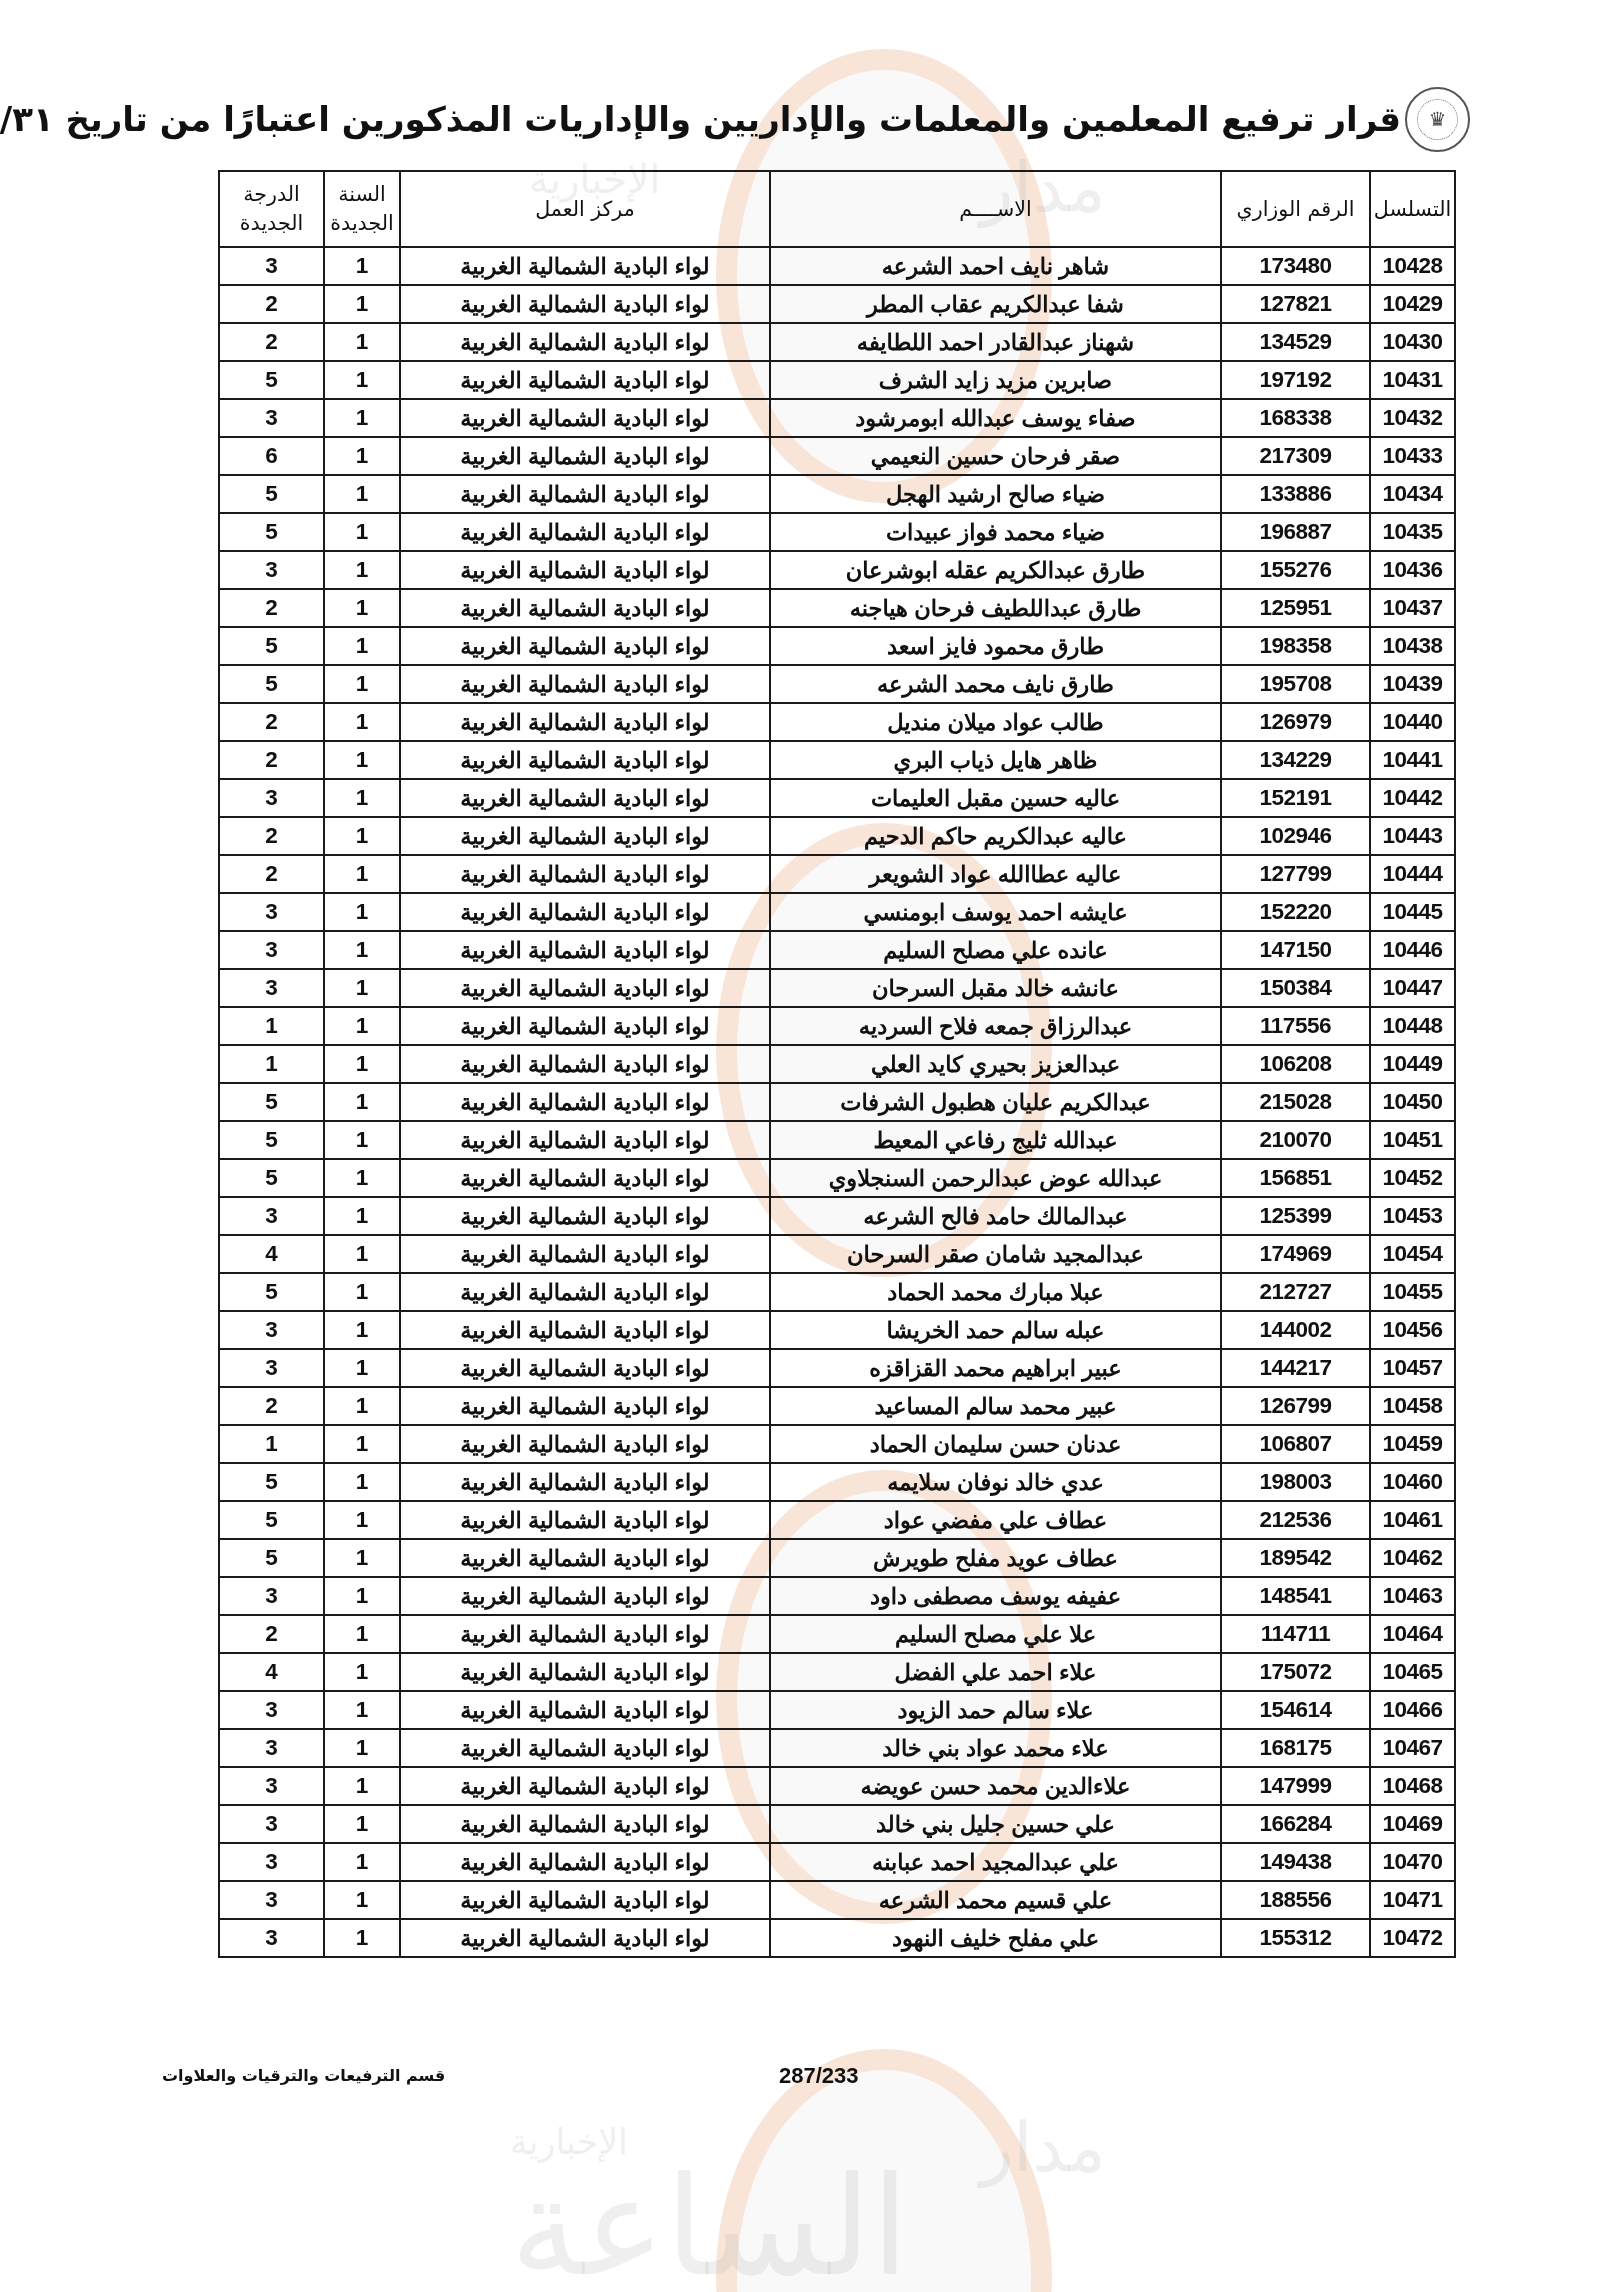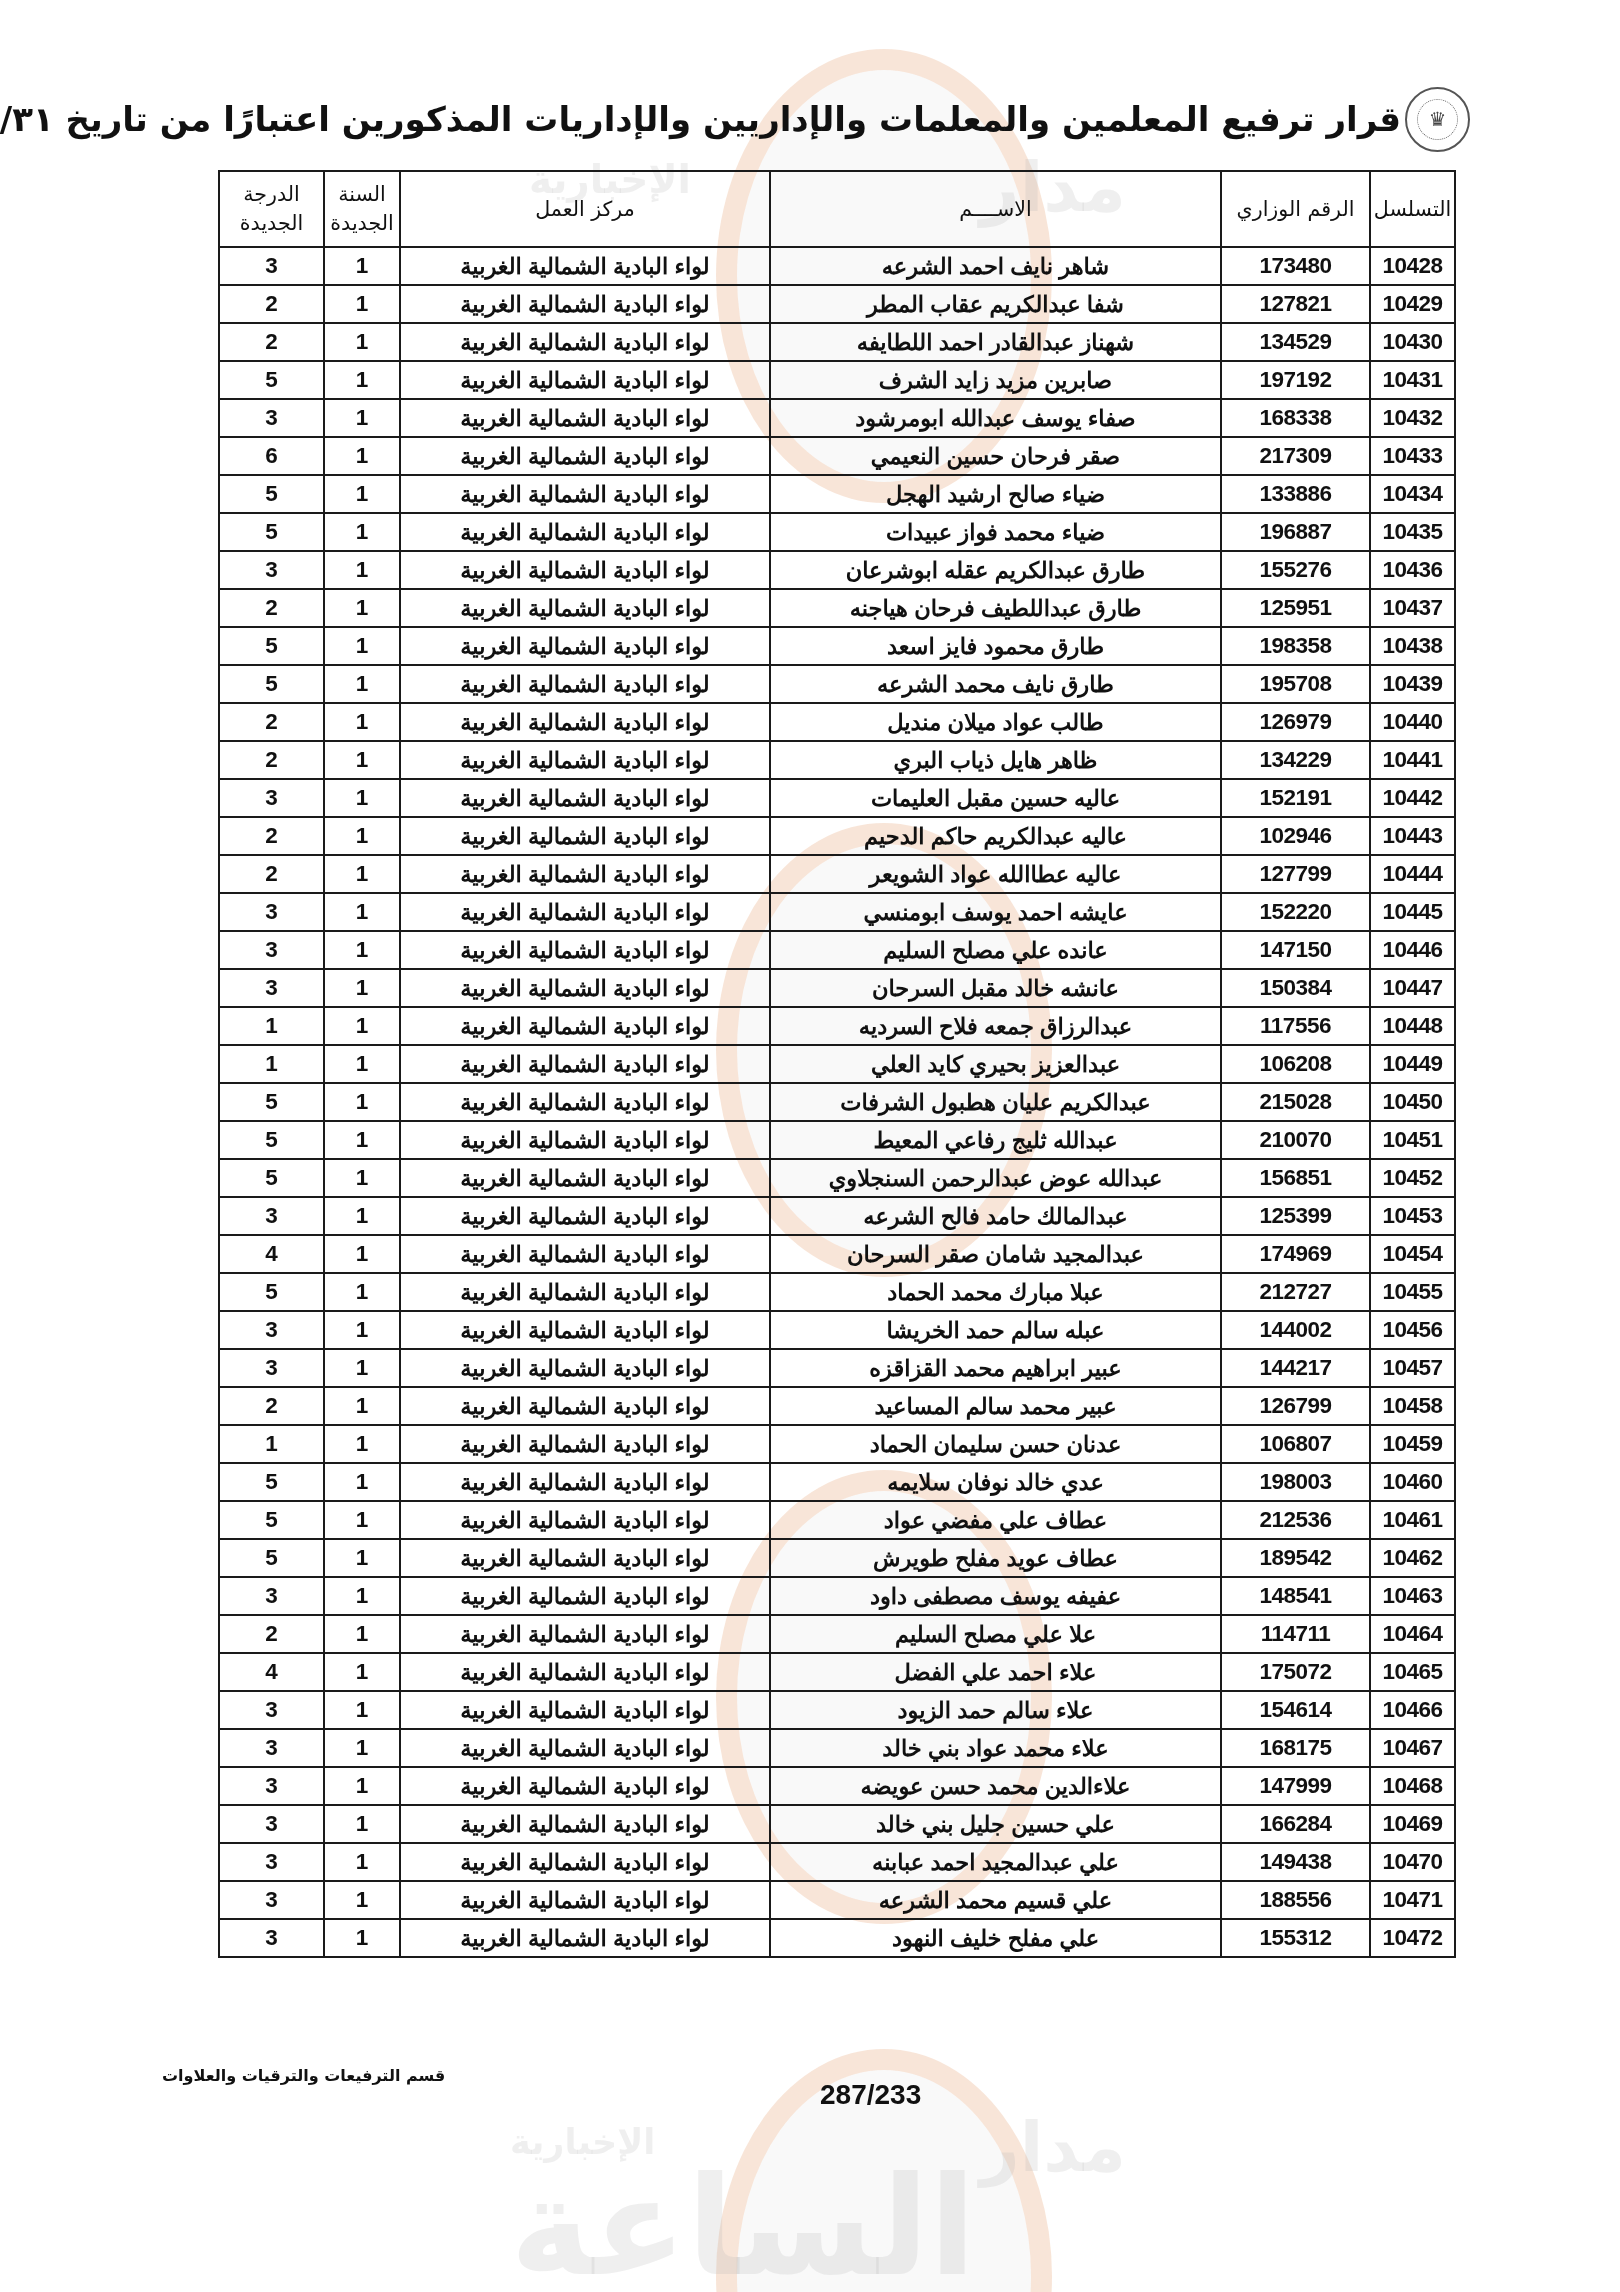--- a/index.html
+++ b/index.html
@@ -7,21 +7,21 @@
     width: 1620px; height: 2293px; background: #ffffff; position: relative; overflow: hidden;
     font-family: "DejaVu Sans", sans-serif; color: #111;
   }
   .watermark { position: absolute; pointer-events: none; }
   .wm-clock {
     width: 294px; height: 412px; border-radius: 50%;
     border: 21.6px solid rgba(245, 160, 100, 0.22);
     background: rgba(200, 200, 200, 0.10);
   }
   .wm-text {
-    font-family: "DejaVu Sans", sans-serif; font-weight: bold;
+    font-family: "DejaVu Sans", sans-serif; font-weight: normal;
     color: rgba(180,180,180,0.22); direction: rtl;
   }
   .header {
     position: absolute; top: 80px; left: 245px; width: 1225px; height: 78px;
     display: flex; flex-direction: row-reverse; align-items: center;
   }
   .logo {
     width: 61px; height: 61px; border-radius: 50%; border: 2px solid #555;
     display: flex; align-items: center; justify-content: center; margin-left: 3.9px;
     flex: 0 0 auto;
@@ -49,22 +49,22 @@
   }
   td.num { font-family: "Liberation Sans", sans-serif; font-weight: normal; font-size: 26.5px; letter-spacing: -0.5px; }
   td.name, td.center { font-family: "DejaVu Sans", sans-serif; font-size: 20.6px; font-weight: bold; }
   td.center { text-align: left; padding-left: 17.6px; }
   td.small { font-family: "Liberation Sans", sans-serif; font-size: 24.5px; font-weight: bold; }
   .footer-dept {
     position: absolute; top: 2066px; left: 162px; font-family: "DejaVu Sans", sans-serif;
     font-weight: bold; font-size: 16px; direction: rtl;
   }
   .footer-page {
-    position: absolute; top: 2063px; left: 820px; font-family: "Liberation Sans", sans-serif;
-    font-weight: bold; font-size: 28px; margin-top: 16px;
+    position: absolute; top: 2063px; left: 779px; font-family: "Liberation Sans", sans-serif;
+    font-weight: bold; font-size: 22px;
   }
 </style>
 </head>
 <body>
 
 <div class="watermark wm-clock" style="left:716px; top:49px;"></div>
 <div class="watermark wm-clock" style="left:716px; top:823px;"></div>
 <div class="watermark wm-clock" style="left:716px; top:1470px;"></div>
 <div class="watermark wm-clock" style="left:716px; top:2049px;"></div>
 <div class="watermark wm-text" style="left:980px; top:147px; font-size:69px;">مدار</div>

